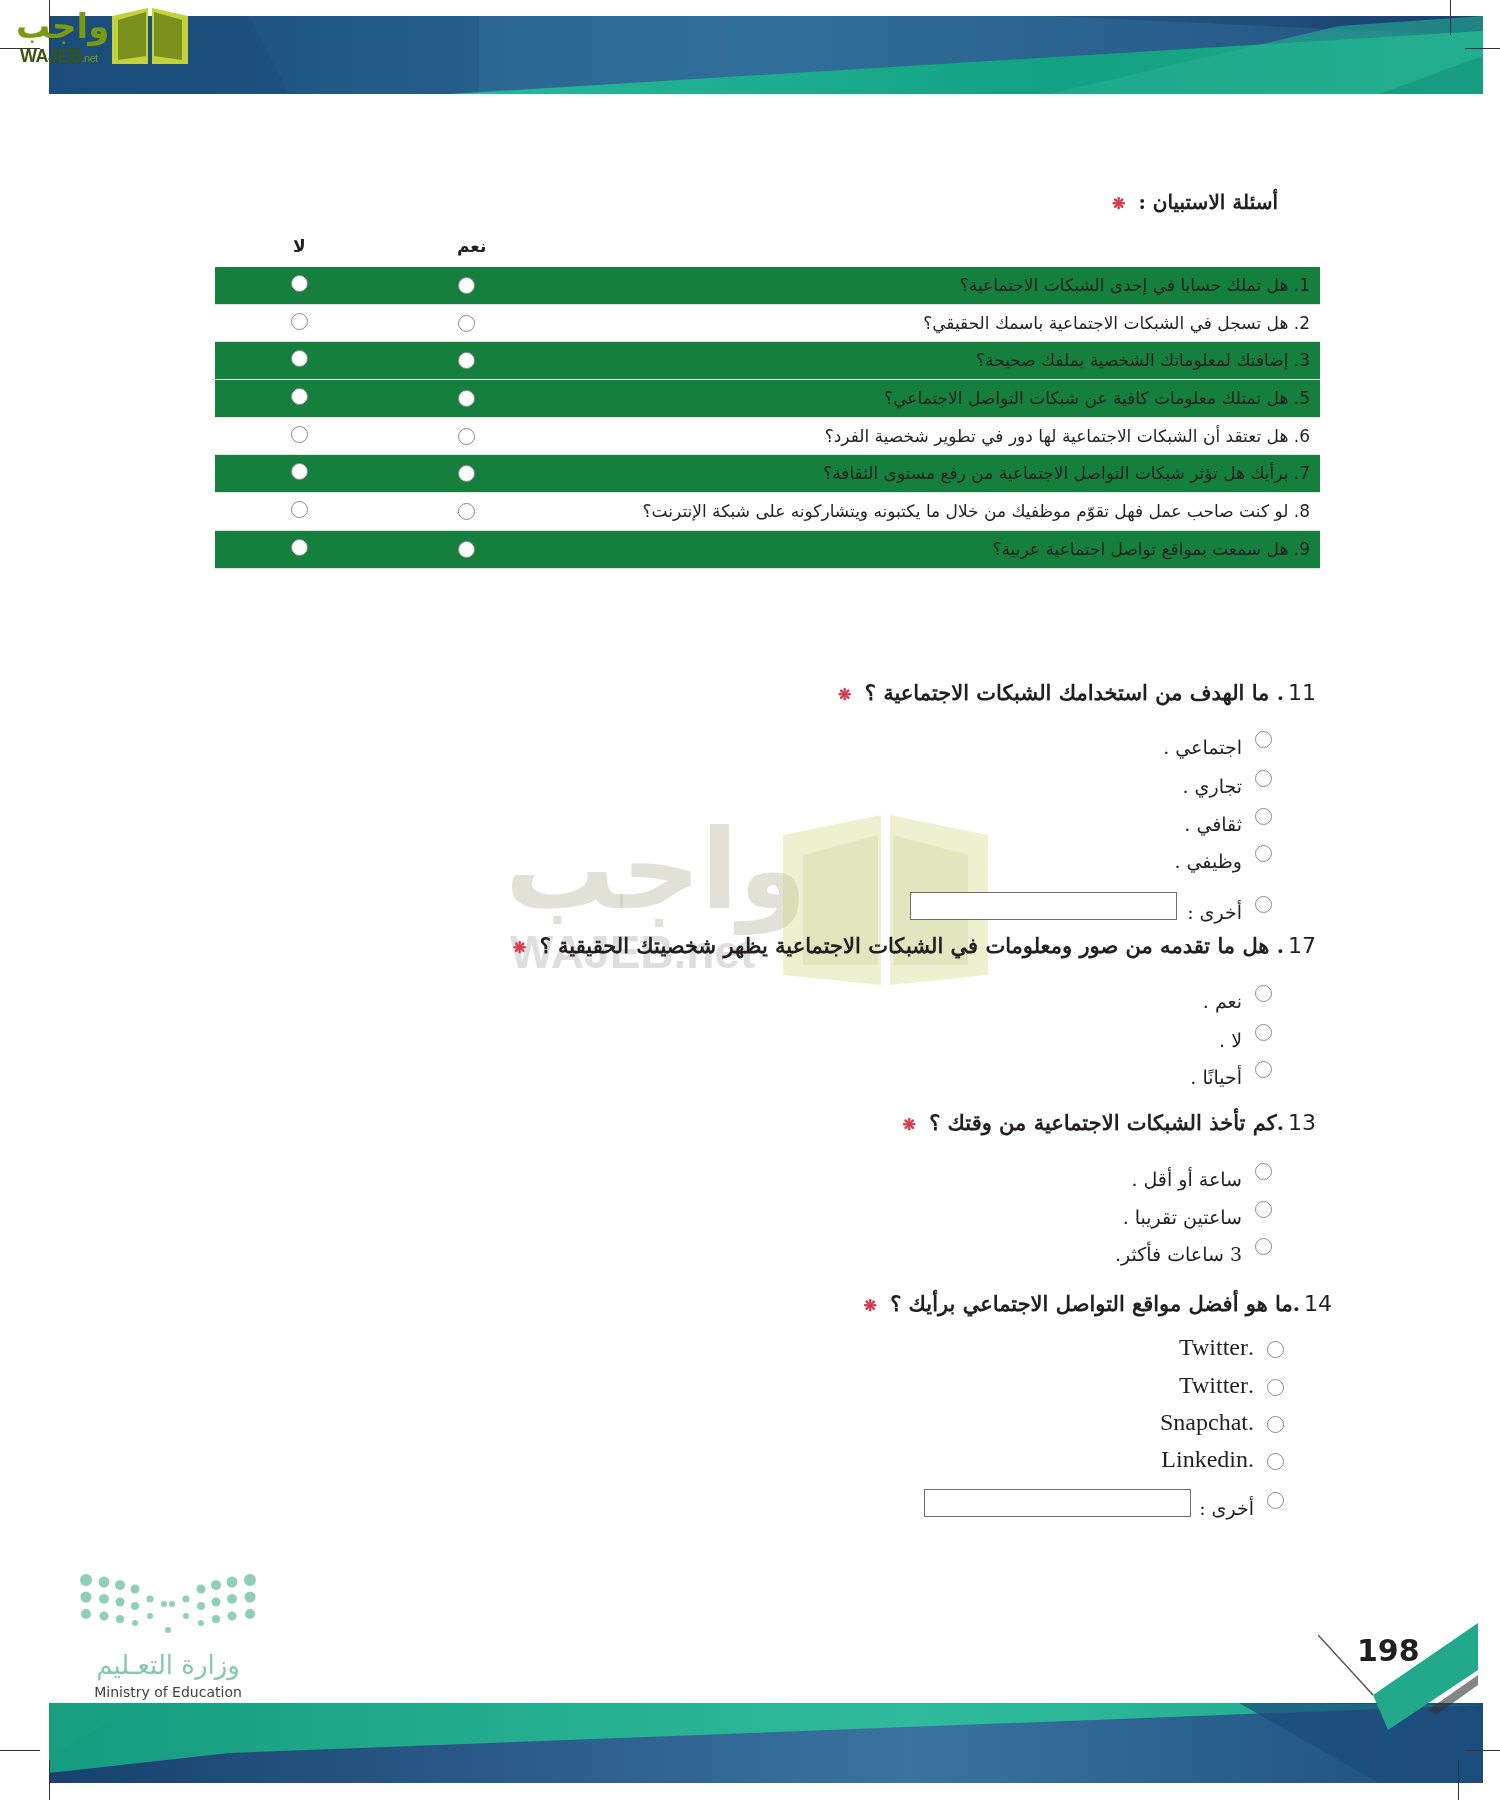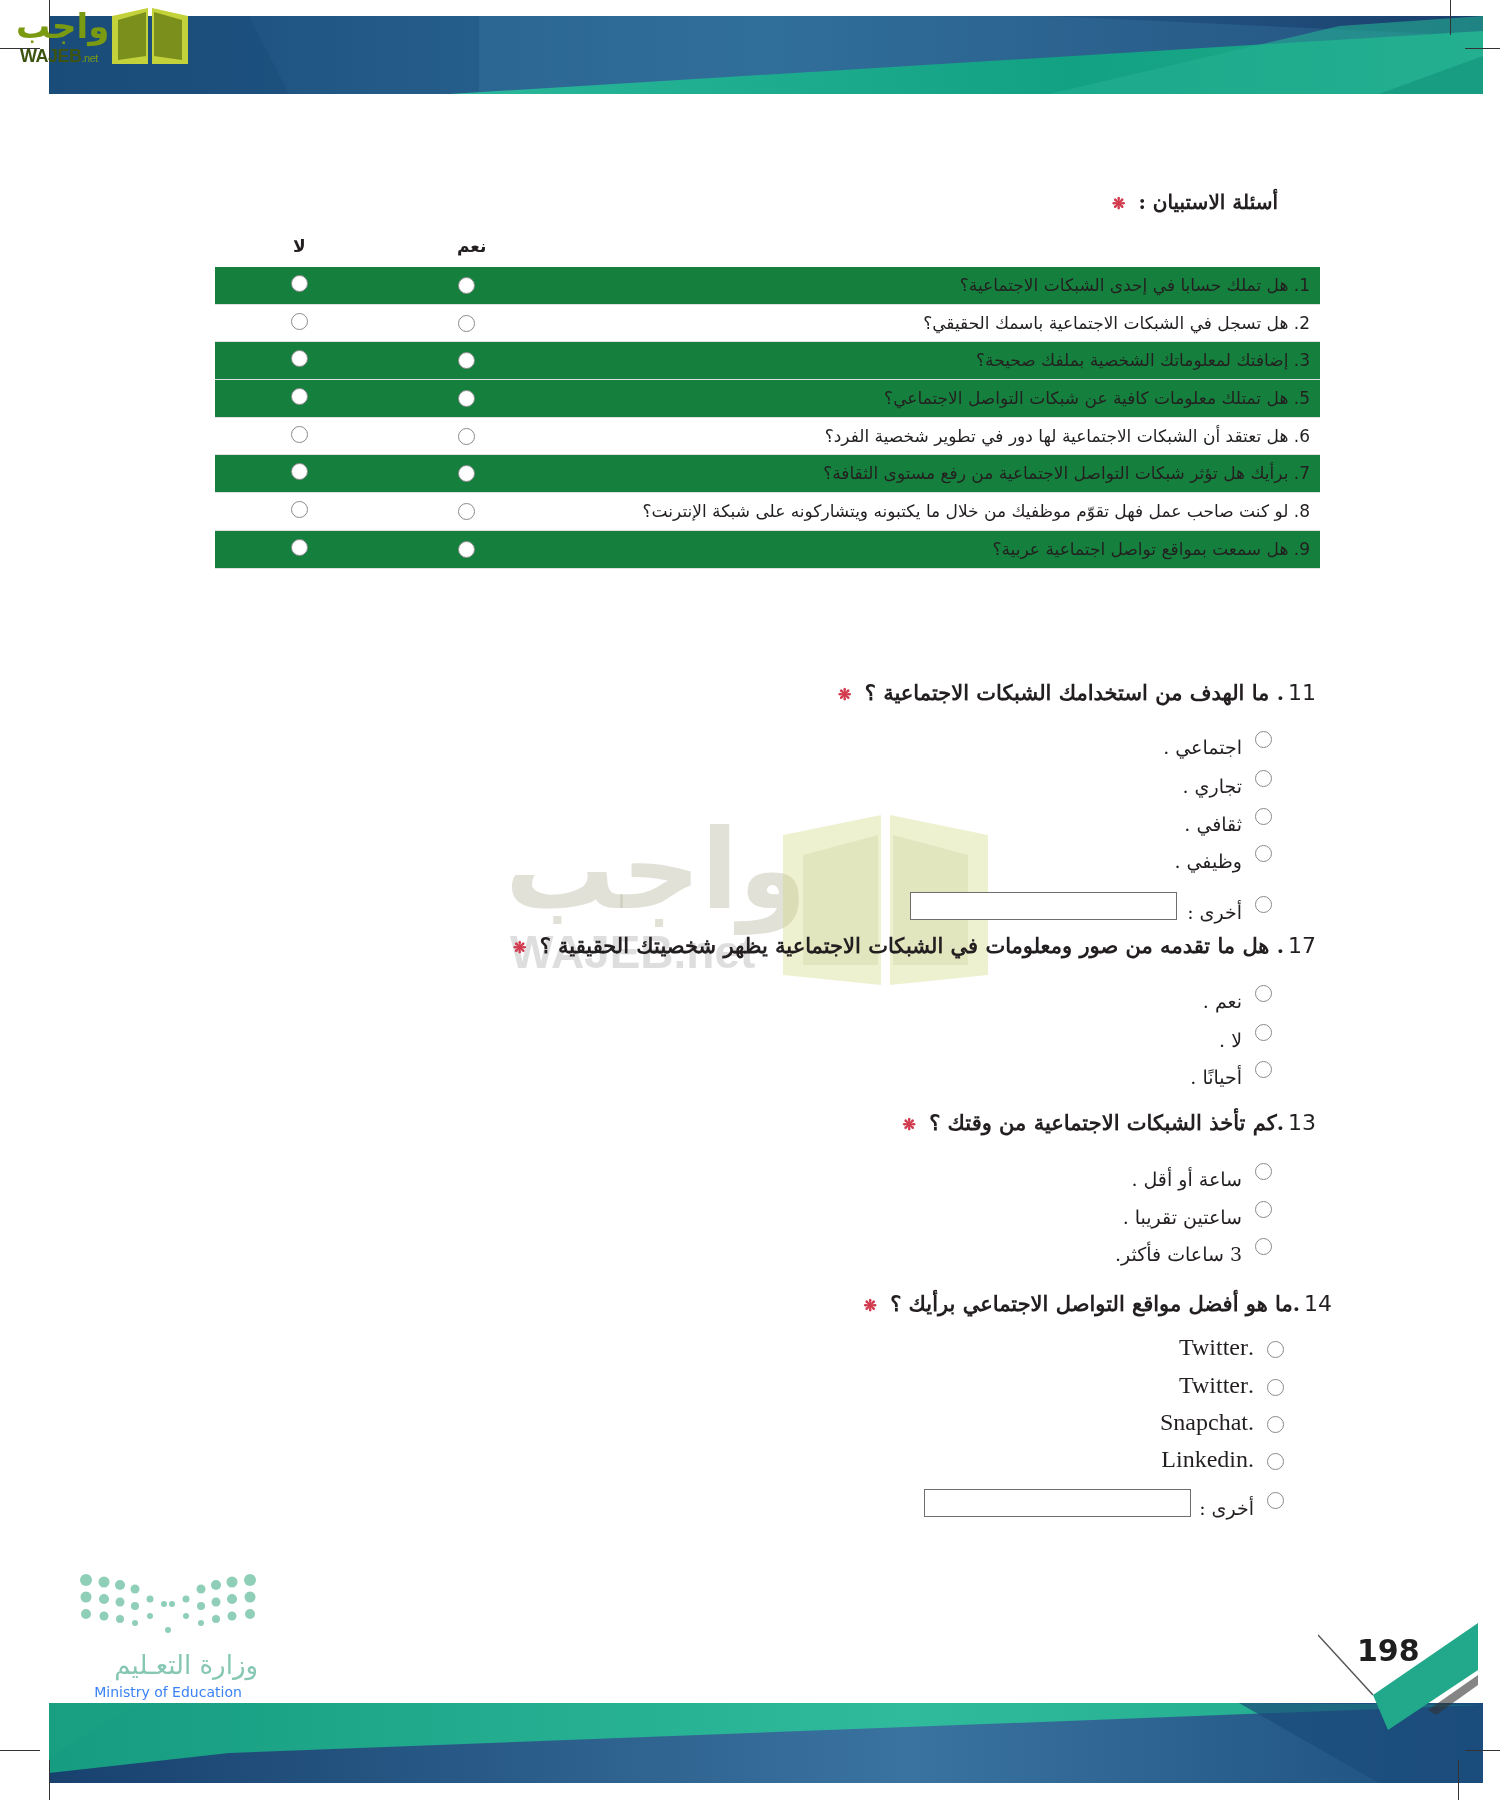--- a/index.html
+++ b/index.html
@@ -48,24 +48,24 @@
   
   .watermark { position: absolute; left: 505px; top: 815px; width: 500px; height: 170px; pointer-events: none; }
   .wm-ar { position: absolute; left: 0; top: 0; font-family: "DejaVu Sans", sans-serif; font-weight: bold; font-size: 110px;
     color: rgba(170,170,140,0.35); line-height: 1; }
   .wm-en { position: absolute; left: 5px; top: 110px; font-family: "Liberation Sans", sans-serif; font-weight: bold;
     font-size: 46px; color: rgba(160,160,160,0.35); }
   .wm-book { position: absolute; left: 268px; top: 0; width: 225px; height: 170px; }
 
   
   .moe-logo { position: absolute; left: 78px; top: 1572px; width: 180px; height: 130px; }
-  .moe-ar { position: absolute; left: 0; top: 78px; width: 180px; font-family: "DejaVu Sans", sans-serif;
+  .moe-ar { position: absolute; left: 0; top: 78px; width: 180px; text-align: center; font-family: "DejaVu Sans", sans-serif;
     font-size: 26px; color: #86c7b3; direction: rtl; }
   .moe-en { position: absolute; left: 0; top: 112px; width: 180px; text-align: center; font-family: "DejaVu Sans", sans-serif;
-    font-size: 14px; color: #3b82f6; }
+    font-size: 14px; color: #404040; }
   .footer-banner { position: absolute; left: 49px; top: 1703px; width: 1434px; height: 80px; overflow: hidden; background: #1c4a78; }
   .page-number { position: absolute; left: 1357px; top: 1633px; font-family: "DejaVu Sans", sans-serif; font-weight: bold;
     font-size: 30px; color: #1f1f1f; }
 </style>
 </head>
 <body>
 
 <div class="header-banner">
   <svg width="1434" height="78" viewBox="0 0 1434 78" style="position:absolute;left:0;top:0">
     <defs>

